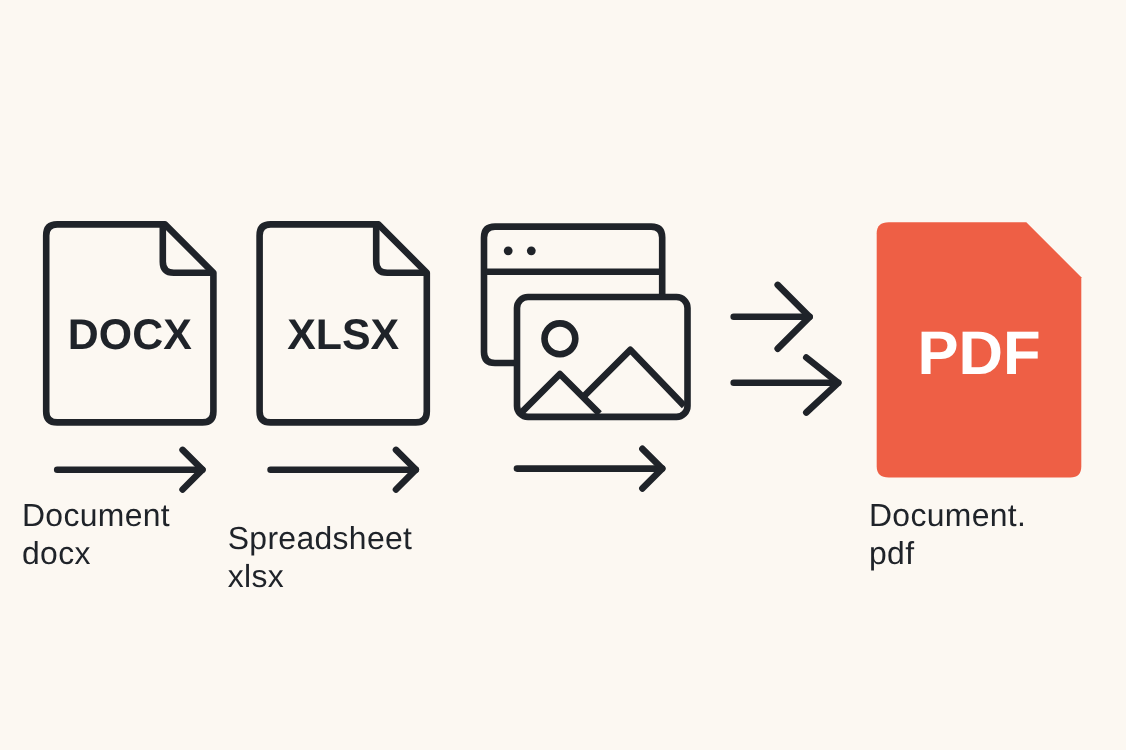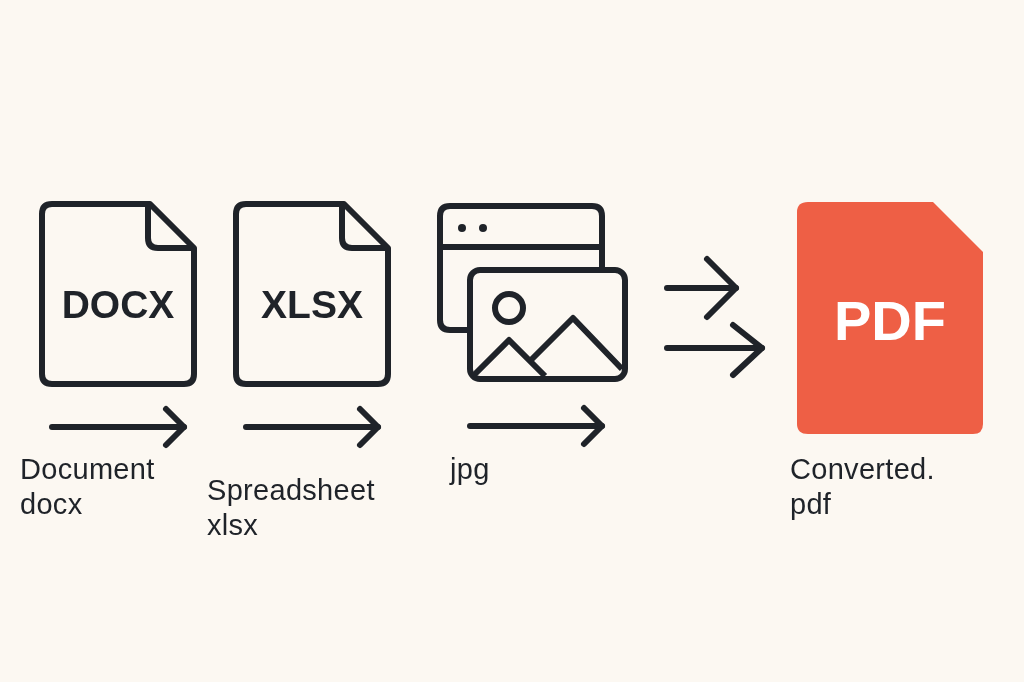--- a/index.html
+++ b/index.html
@@ -88,18 +88,17 @@
 
 <div class="label" style="left:20px;top:452px;width:196px;">
   <span>Document</span>
   <span>docx</span>
 </div>
 <div class="label" style="left:207px;top:473px;width:210px;">
   <span>Spreadsheet</span>
   <span>xlsx</span>
 </div>
 <div class="label" style="left:450px;top:452px;width:170px;">
-  <span>jpg</span>
 </div>
 <div class="label" style="left:790px;top:452px;width:200px;">
-  <span>Converted.</span>
+  <span>Document.</span>
   <span>pdf</span>
 </div>
 
 </body></html>

